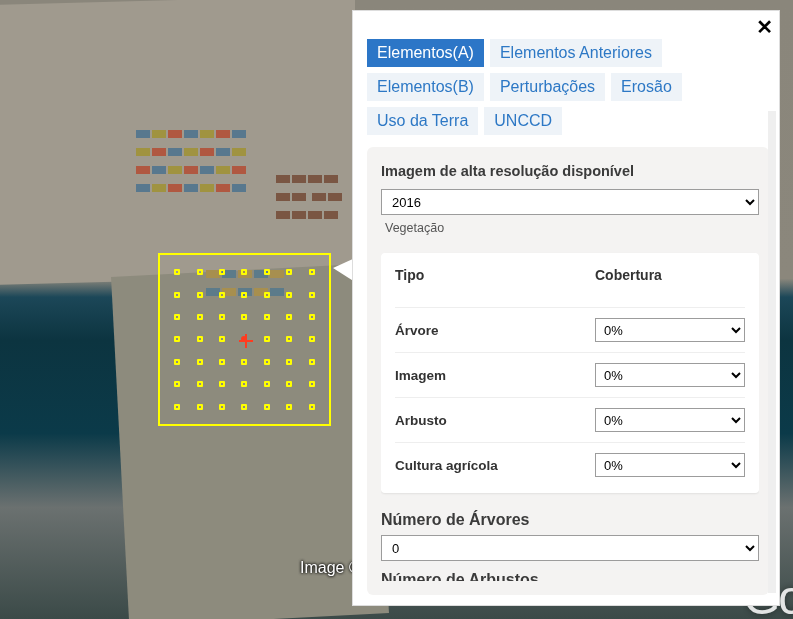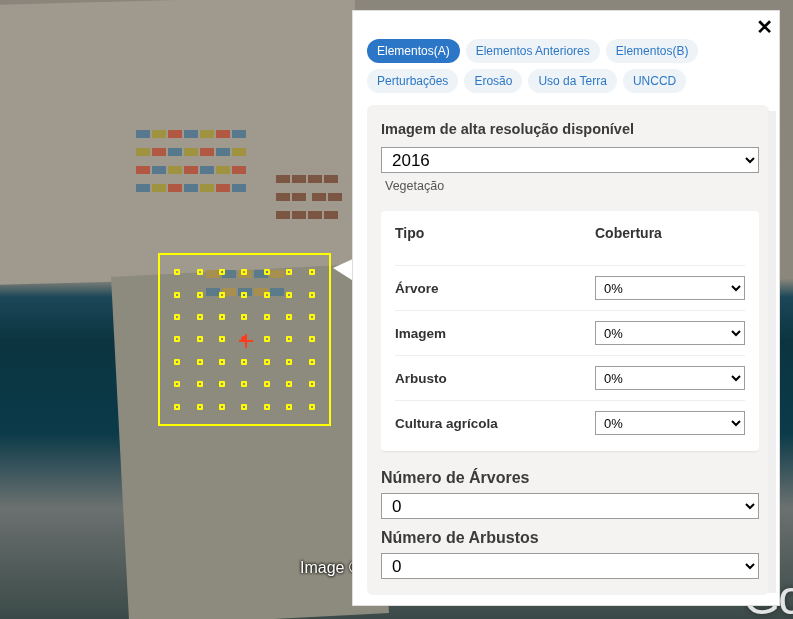--- a/index.html
+++ b/index.html
@@ -121,25 +121,25 @@
   .close-x {
     position:absolute; top:6px; right:6px;
     font-size:20px; line-height:1; cursor:pointer;
     font-weight:bold;
   }
   .tabs {
     padding: 28px 10px 8px 14px;
     display:flex; flex-wrap:wrap; gap:6px;
   }
   .tab {
-    font-size: 12px;
+    font-size: 16px;
     color: #2d78c5;
     background:#eef3f8;
     padding: 5px 10px;
-    border-radius: 12px;
+    border-radius: 0;
     cursor:pointer;
   }
   .tab.active {
     background: #2c76c7;
     color: #fff;
   }
 
   .scroll-area{
     margin: 4px 10px 10px 14px;
     background:#f4f3f2;
@@ -154,21 +154,21 @@
   }
   .section-title{
     font-weight:600; color:#3b3b3b; font-size:14.5px;
     margin: 2px 0 10px 0;
   }
   .year-select, .count-select{
     width: 100%; height:26px;
     border:1px solid #9c9c9c;
     background:#fff;
     padding: 2px 6px;
-    font-size:17px;
+    font-size:13px;
     appearance: auto;
   }
   .veg-label{
     font-size:12.5px; color:#555; margin:6px 0 18px 4px;
   }
 
   .veg-card{
     background:#fff; border-radius:4px;
     padding: 14px 14px 6px 14px;
     margin-bottom: 18px;

